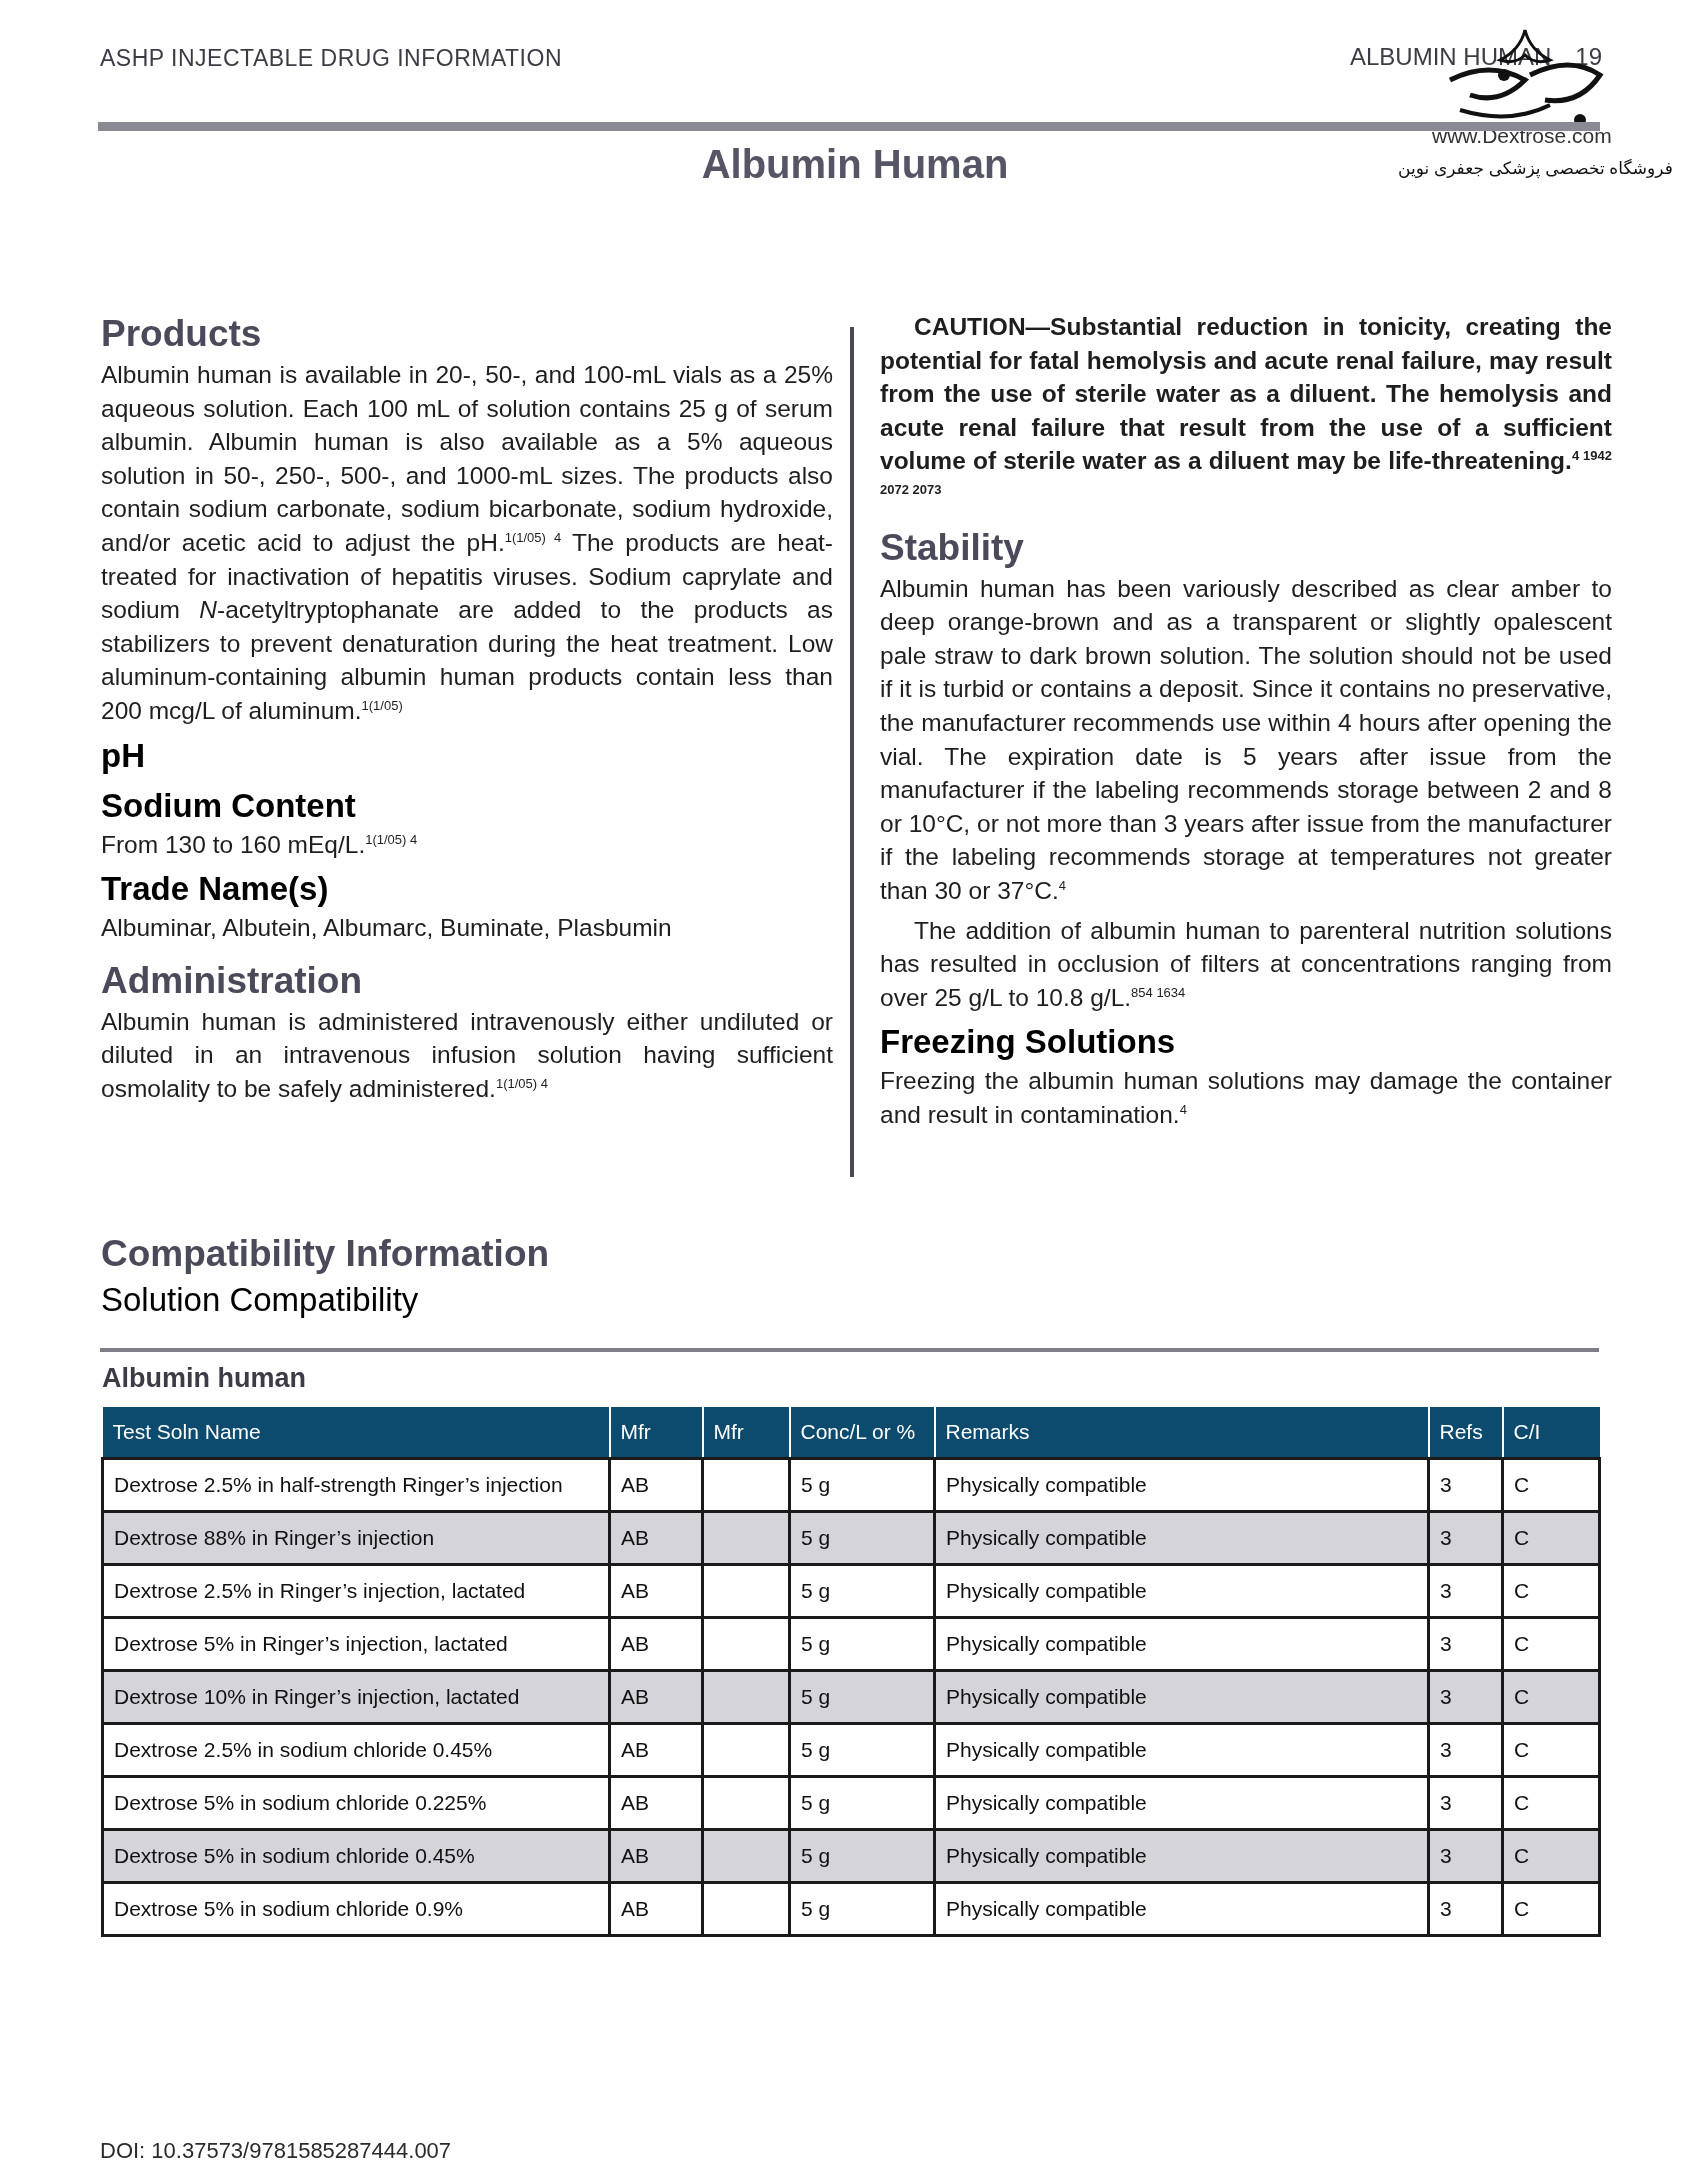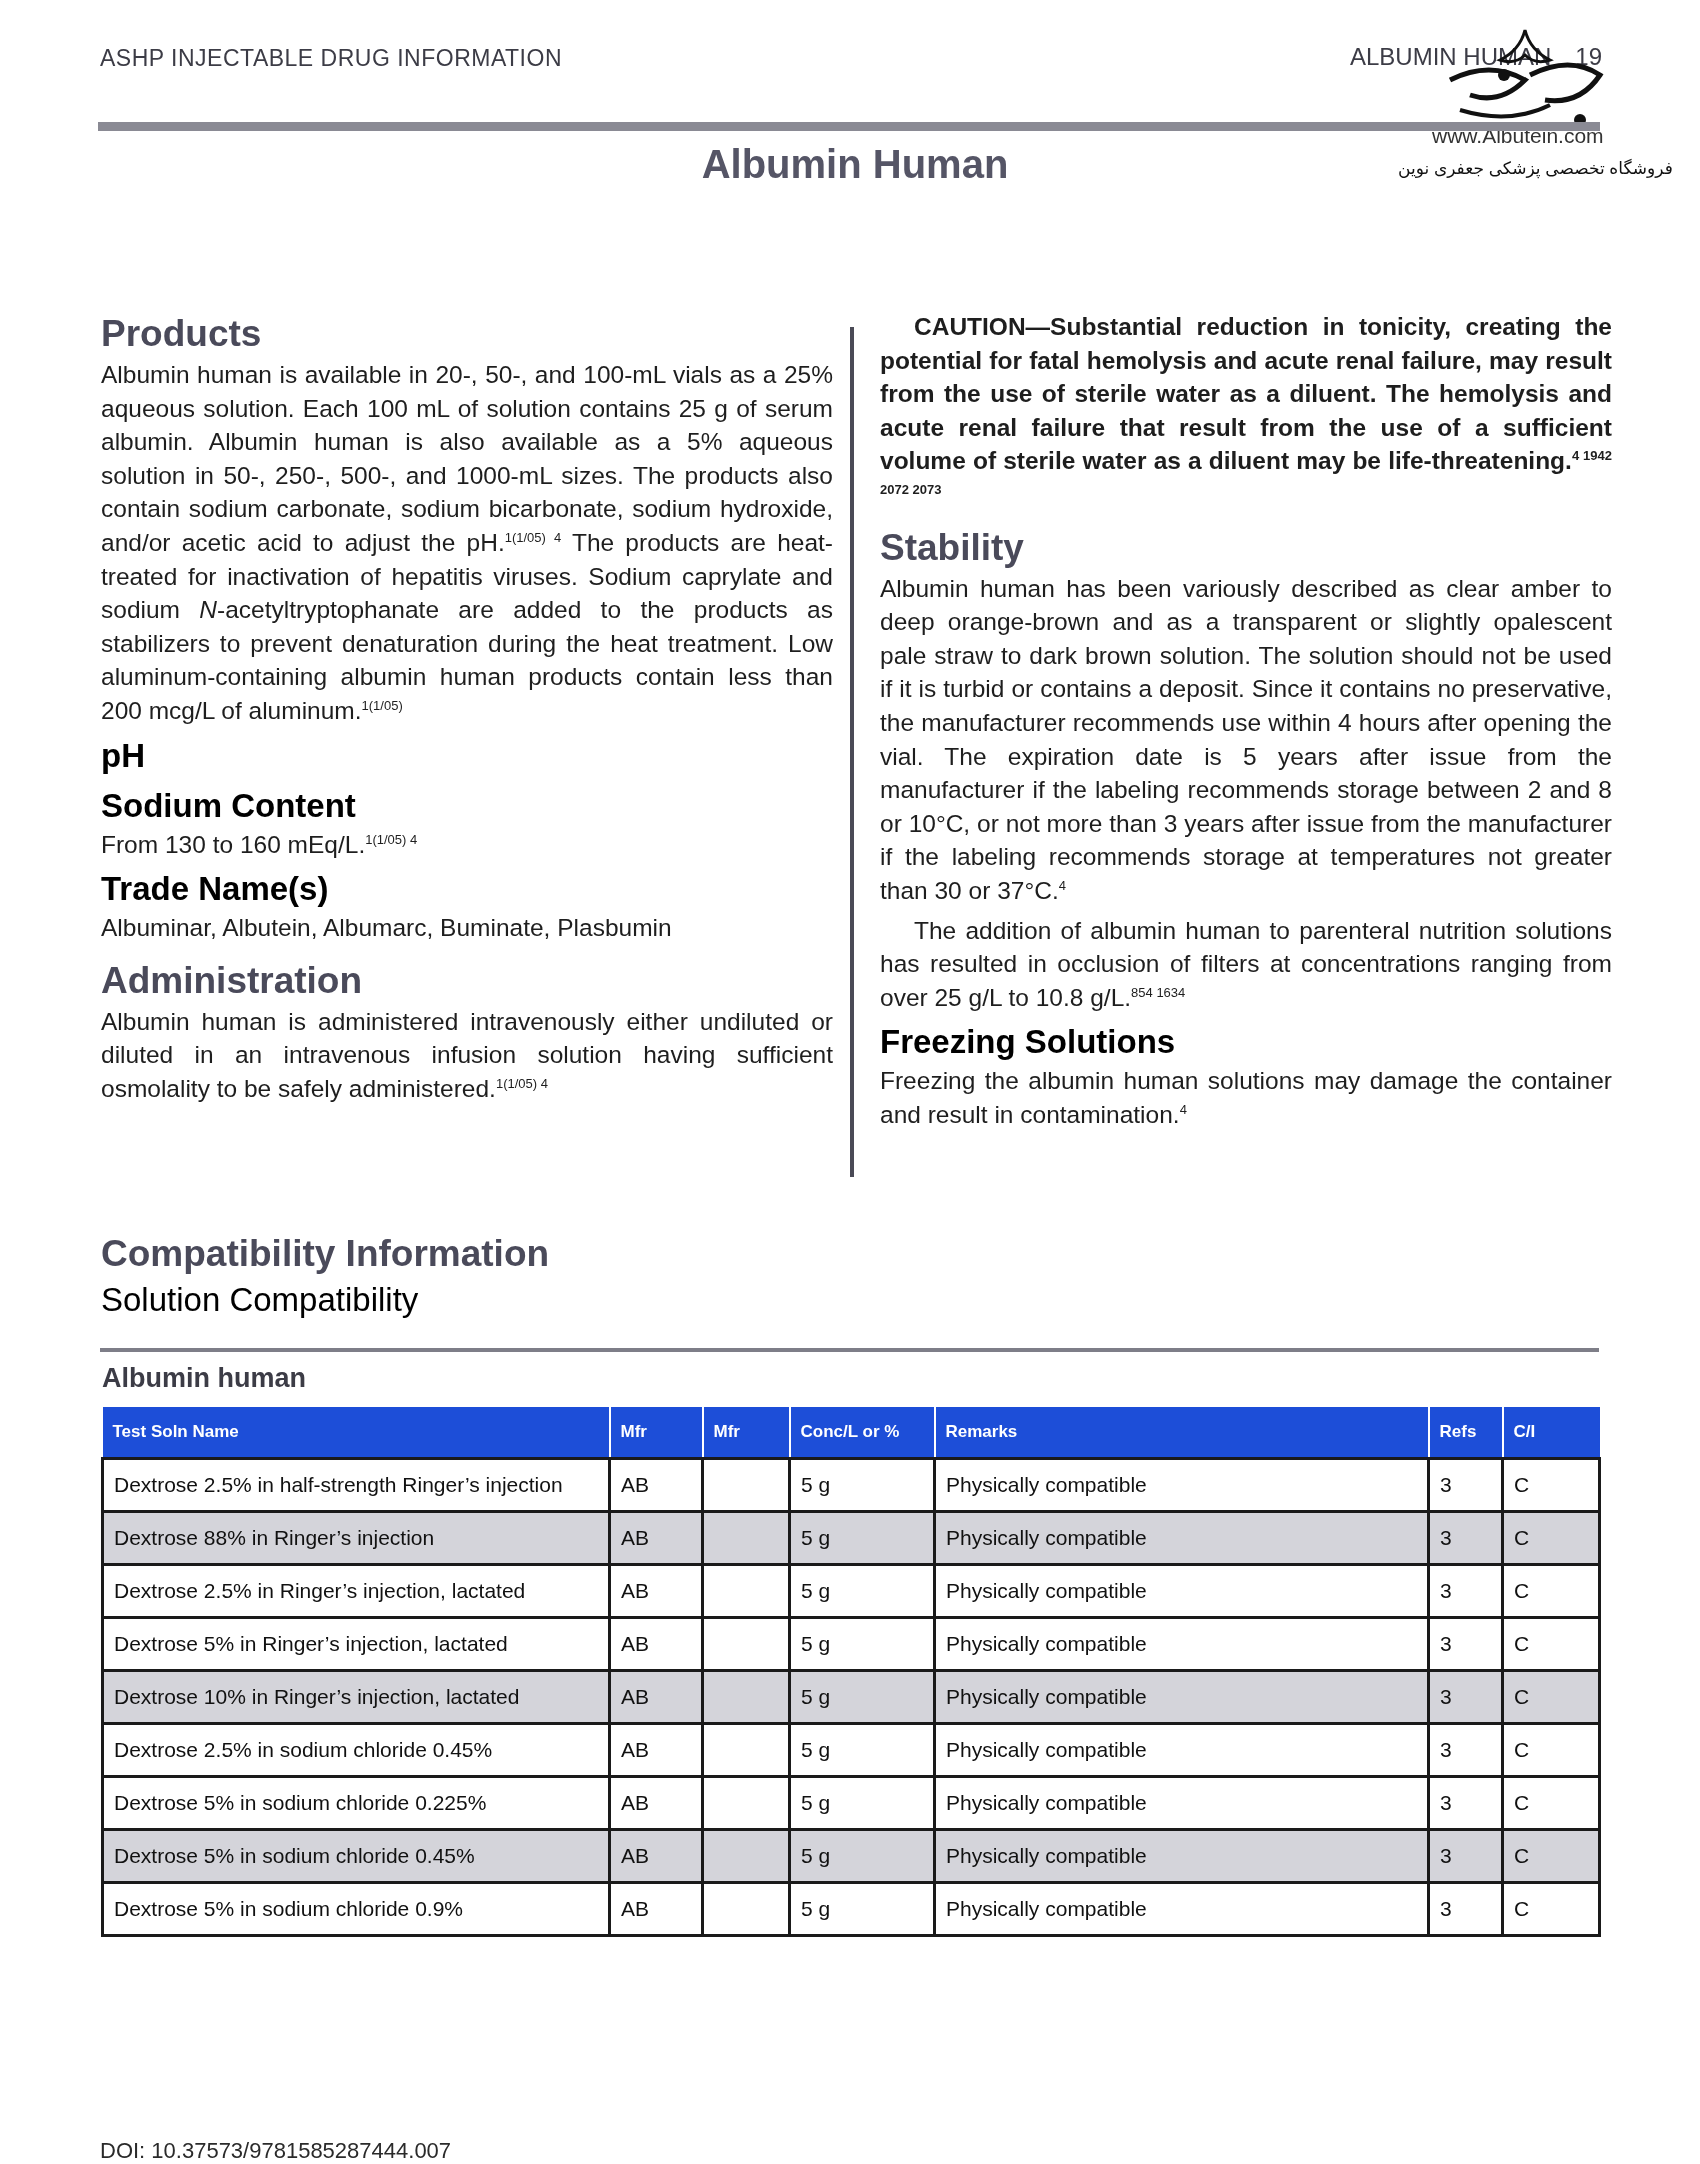--- a/index.html
+++ b/index.html
@@ -28,21 +28,21 @@
   .gap-s { height:6px; }
   .gap-m { height:12px; }
 
   .compat { left:101px; top:1230px; }
   .compat h2.sec { font-size:37px; }
   .compat h3.sub { font-weight:normal; }
   .mid-rule { left:100px; top:1348px; width:1499px; height:4px; background:#7e7e88; }
   .tbl-caption { left:102px; top:1363px; font-size:27px; font-weight:bold; color:#3c3c46; }
 
   table.compat-table { position:absolute; left:101px; top:1407px; width:1497px; border-collapse:collapse; table-layout:fixed; }
-  table.compat-table th { background:#1d4ed8; color:#ffffff; font-weight:bold; text-align:left; font-size:17px;
+  table.compat-table th { background:#0c4a6e; color:#ffffff; font-weight:normal; text-align:left; font-size:21px;
         padding:0 10px; height:50px; border-left:2px solid #ffffff; }
   table.compat-table th:first-child { border-left:none; }
   table.compat-table td { font-size:21px; padding:12px 10px 0 10px; vertical-align:top; height:38px;
         border:3px solid #1a1a1a; color:#111; line-height:26px; }
   table.compat-table tr.alt td { background:#d4d4da; }
   table.compat-table tr.tall td { height:64px; }
   .doi { left:100px; top:2138px; font-size:22px; color:#2a2a2a; }
 </style>
 </head>
 <body>
@@ -53,21 +53,21 @@
 </div>
 
 <svg class="abs logo" viewBox="0 0 180 105">
   <path d="M95 5 Q100 25 120 35 Q105 40 95 30 Q85 40 70 35 Q90 25 95 5 Z" fill="none" stroke="#111" stroke-width="3"></path>
   <path d="M20 55 Q60 35 95 55 Q70 80 40 70" fill="none" stroke="#111" stroke-width="5"></path>
   <path d="M100 50 Q140 30 170 50 Q150 80 115 75" fill="none" stroke="#111" stroke-width="5"></path>
   <path d="M30 85 Q80 100 120 80" fill="none" stroke="#111" stroke-width="4"></path>
   <circle cx="74" cy="50" r="6" fill="#111"></circle>
   <circle cx="150" cy="95" r="6" fill="#111"></circle>
 </svg>
-<div class="abs logo-url">www.Albutein.com</div>
+<div class="abs logo-url">www.Dextrose.com</div>
 <div class="abs logo-fa">فروشگاه تخصصی پزشکی جعفری نوین</div>
 
 <div class="abs top-rule"></div>
 <div class="abs title">Albumin Human</div>
 
 <div class="col col-left">
   <h2 class="sec">Products</h2>
   <p class="body"><span>Albumin human is available in 20-, 50-, and 100-mL vials as a 25% aqueous solution. Each 100 mL of solution contains 25 g of serum albumin. Albumin human is also available as a 5% aqueous solution in 50-, 250-, 500-, and 1000-mL sizes. The products also contain sodium carbonate, sodium bicarbonate, sodium hydroxide, and/or acetic acid to adjust the pH.</span><sup>1(1/05) 4</sup><span> The products are heat-treated for inactivation of hepatitis viruses. Sodium caprylate and sodium </span><i>N</i><span>-acetyltryptophanate are added to the products as stabilizers to prevent denaturation during the heat treatment. Low aluminum-containing albumin human products contain less than 200 mcg/L of aluminum.</span><sup>1(1/05)</sup></p>
   <div class="gap-s"></div>
   <h3 class="sub">pH</h3>

